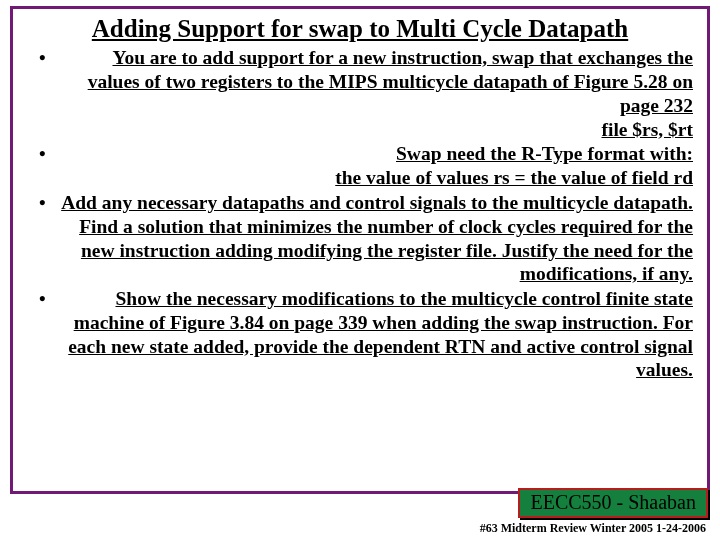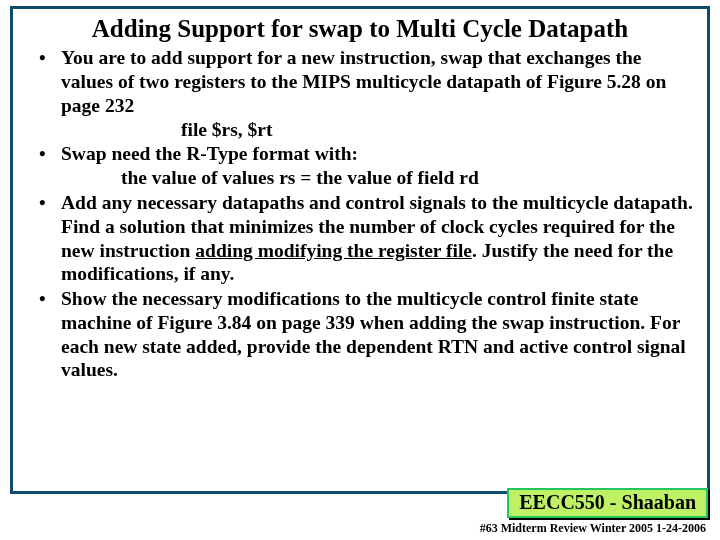--- a/index.html
+++ b/index.html
@@ -10,33 +10,35 @@
     font-family: "Times New Roman", Times, serif;
     position: relative;
     overflow: hidden;
   }
   .slide-border {
     position: absolute;
     top: 6px;
     left: 10px;
     right: 10px;
     bottom: 46px;
-    border: 3px solid #0c4a6e;
+    border: 3px solid #701a75;
     padding: 4px 14px 8px 14px;
+    text-decoration: underline;
   }
   .title {
     text-align: center;
     font-size: 25px;
     font-weight: bold;
     line-height: 1.25;
     margin-bottom: 2px;
   }
   .bullets {
     list-style: none;
     margin-top: 2px;
+    text-align: right;
   }
   .bullets > li {
     position: relative;
     padding-left: 34px;
     font-size: 19.5px;
     font-weight: bold;
     line-height: 1.22;
     margin-bottom: 1px;
   }
   .bullets > li::before {
@@ -52,26 +54,26 @@
   }
   .indent-line2 {
     display: block;
     padding-left: 60px;
   }
   .underline { text-decoration: underline; }
   .footer-box {
     position: absolute;
     right: 12px;
     bottom: 22px;
-    border: 2px solid #22c55e;
+    border: 2px solid #b91c1c;
     box-shadow: 2px 2px 0 #000;
-    background: #bef264;
+    background: #15803d;
     padding: 1px 10px 2px 10px;
     font-size: 20px;
-    font-weight: bold;
+    font-weight: normal;
   }
   .footer-meta {
     position: absolute;
     right: 14px;
     bottom: 4px;
     font-size: 12px;
     font-weight: bold;
   }
 </style>
 </head>

